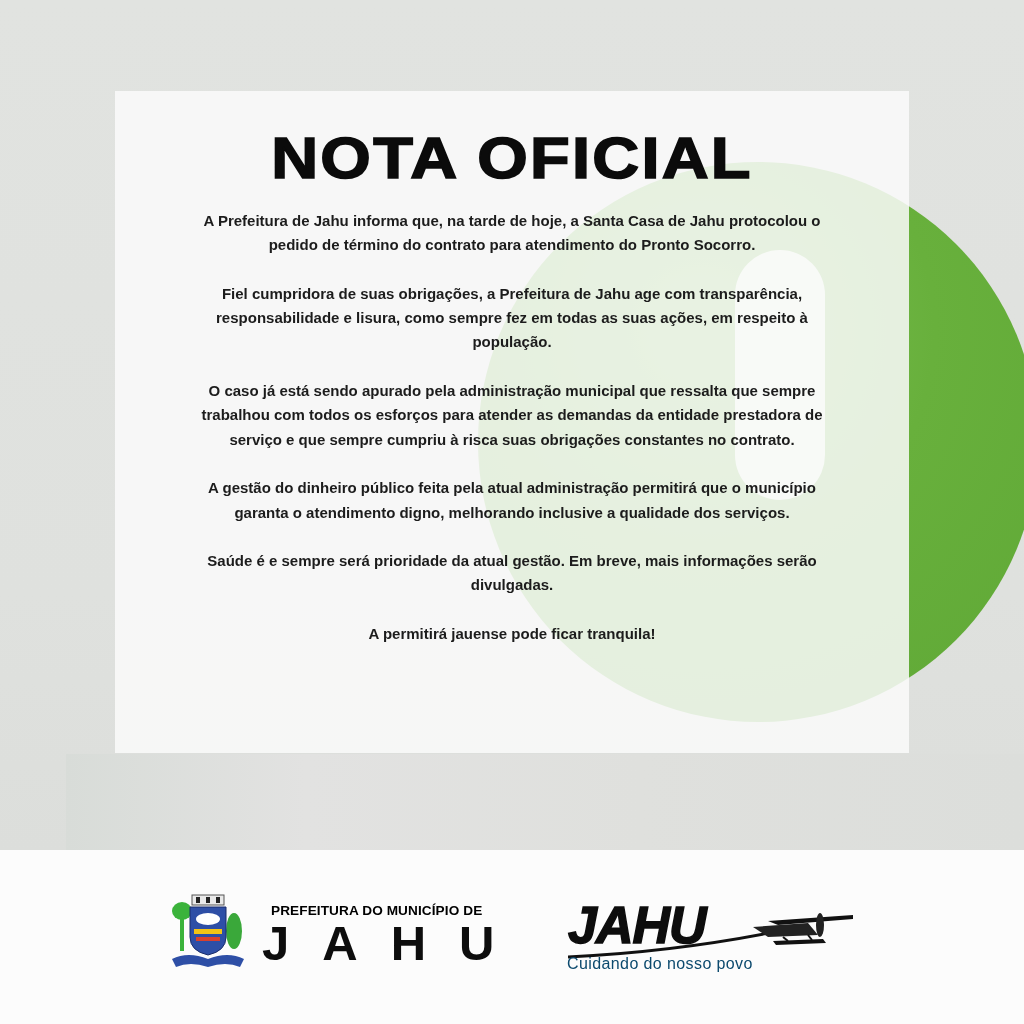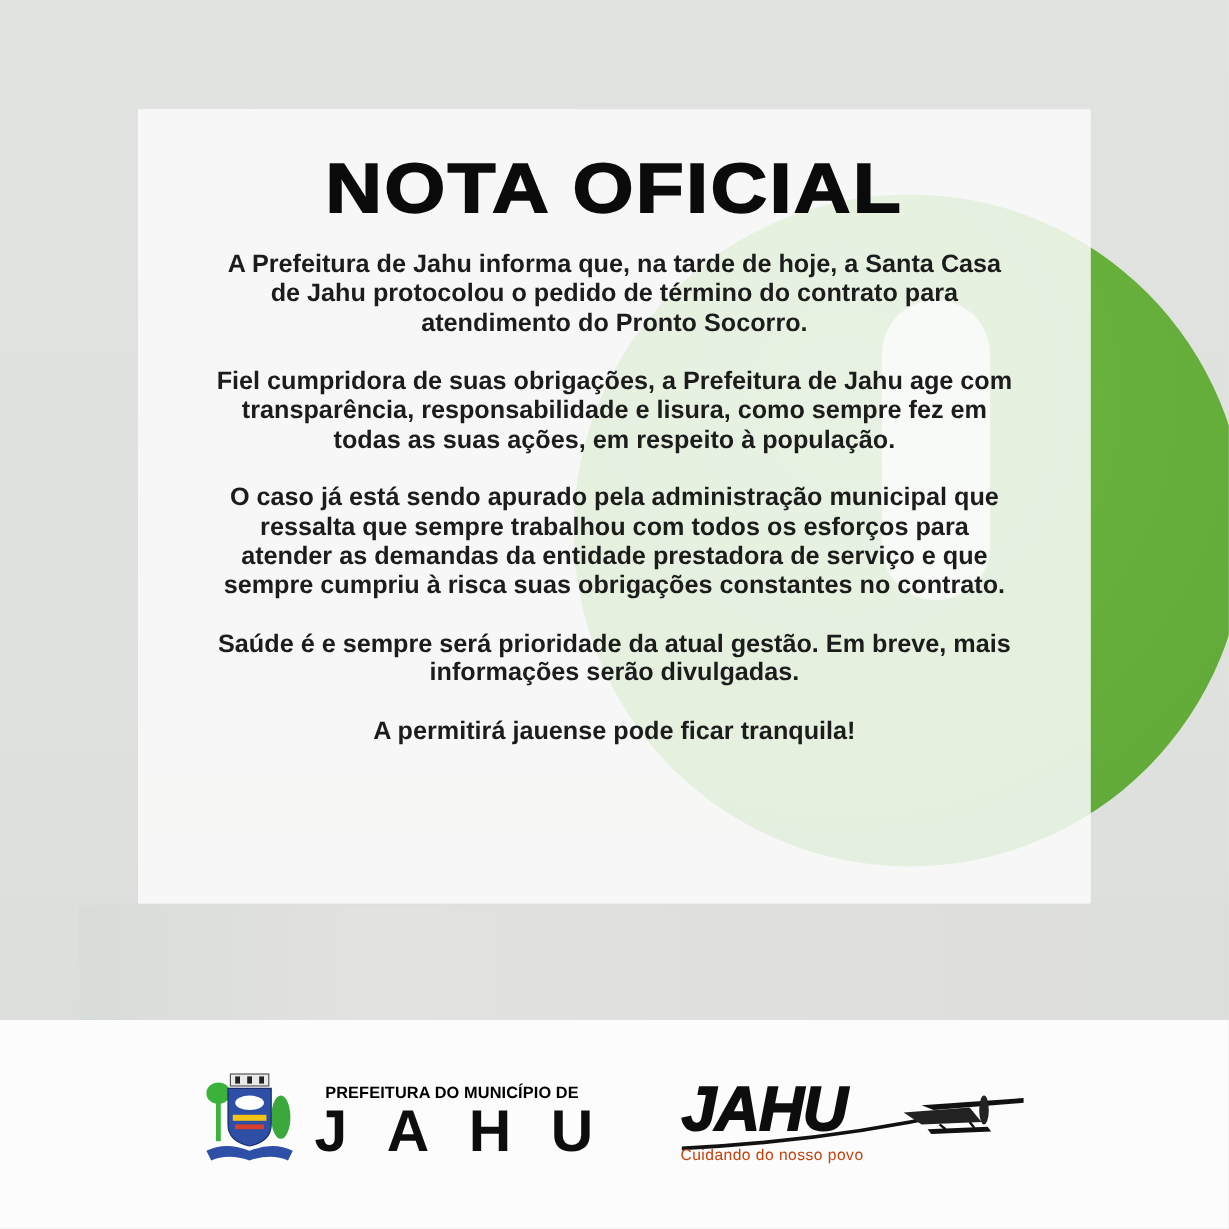--- a/index.html
+++ b/index.html
@@ -36,21 +36,21 @@
     .title {
       position: absolute; left: 0; top: 124px; width: 1024px; text-align: center;
       font-family: "Liberation Sans", sans-serif;
       font-weight: 900; font-size: 58px; letter-spacing: 2px; color: #0b0b0b;
       transform: scaleX(1.12); transform-origin: 512px 0;
       -webkit-text-stroke: 1.6px #0b0b0b;
     }
     .body-text {
       position: absolute; left: 180px; top: 209px; width: 664px;
       text-align: center; color: #1c1c1c;
-      font-weight: bold; font-size: 21px; line-height: 24.3px;
+      font-weight: bold; font-size: 15px; line-height: 24.3px;
     }
     .body-text p { margin: 0 0 24.3px 0; }
     .footer {
       position: absolute; left: 0; top: 850px; width: 1024px; height: 174px;
       background: #fcfcfc;
     }
     .crest {
       position: absolute; left: 168px; top: 893px; width: 80px; height: 78px;
     }
     .pref-line1 {
@@ -63,21 +63,21 @@
       line-height: 56px;
     }
     .jahu-brand {
       position: absolute; left: 568px; top: 895px;
       font-weight: 900; font-style: italic; font-size: 52px; color: #0d0d0d;
       letter-spacing: -1px; line-height: 60px;
       -webkit-text-stroke: 1.5px #0d0d0d;
     }
     .tagline {
       position: absolute; left: 567px; top: 955px;
-      font-size: 13px; color: #c2410c; letter-spacing: 0.4px;
+      font-size: 16px; color: #0c4a6e; letter-spacing: 0.4px;
     }
     .plane {
       position: absolute; left: 568px; top: 905px; width: 290px; height: 60px;
     }
   </style>
 </head>
 <body>
 
 <div class="bg-top"></div>
 <div class="bg-band"></div>
@@ -89,20 +89,21 @@
 <div class="card">
   <div class="card-solid-left"></div>
 </div>
 
 <div class="title">NOTA OFICIAL</div>
 
 <div class="body-text">
   <p>A Prefeitura de Jahu informa que, na tarde de hoje, a Santa Casa de Jahu protocolou o pedido de término do contrato para atendimento do Pronto Socorro.</p>
   <p>Fiel cumpridora de suas obrigações, a Prefeitura de Jahu age com transparência, responsabilidade e lisura, como sempre fez em todas as suas ações, em respeito à população.</p>
   <p>O caso já está sendo apurado pela administração municipal que ressalta que sempre trabalhou com todos os esforços para atender as demandas da entidade prestadora de serviço e que sempre cumpriu à risca suas obrigações constantes no contrato.</p>
+  <p>A gestão do dinheiro público feita pela atual administração permitirá que o município garanta o atendimento digno, melhorando inclusive a qualidade dos serviços.</p>
   <p>Saúde é e sempre será prioridade da atual gestão. Em breve, mais informações serão divulgadas.</p>
   <p>A permitirá jauense pode ficar tranquila!</p>
 </div>
 
 <div class="footer"></div>
 
 <div class="crest">
   <svg width="80" height="78" viewBox="0 0 80 78">
 
     <rect x="24" y="2" width="32" height="10" fill="#e9e9e9" stroke="#555" stroke-width="1"></rect>

